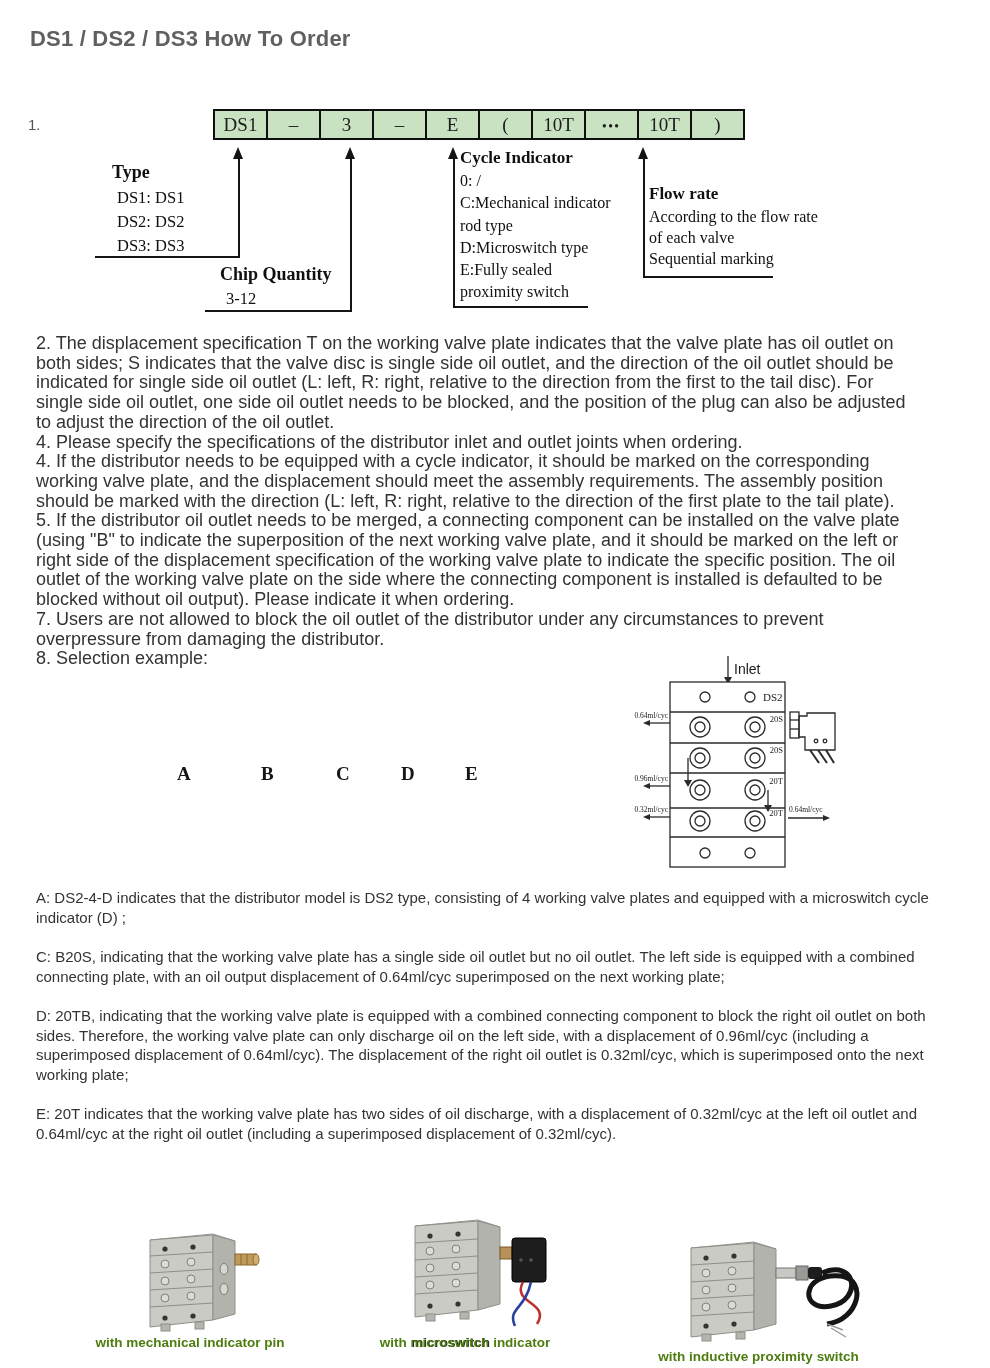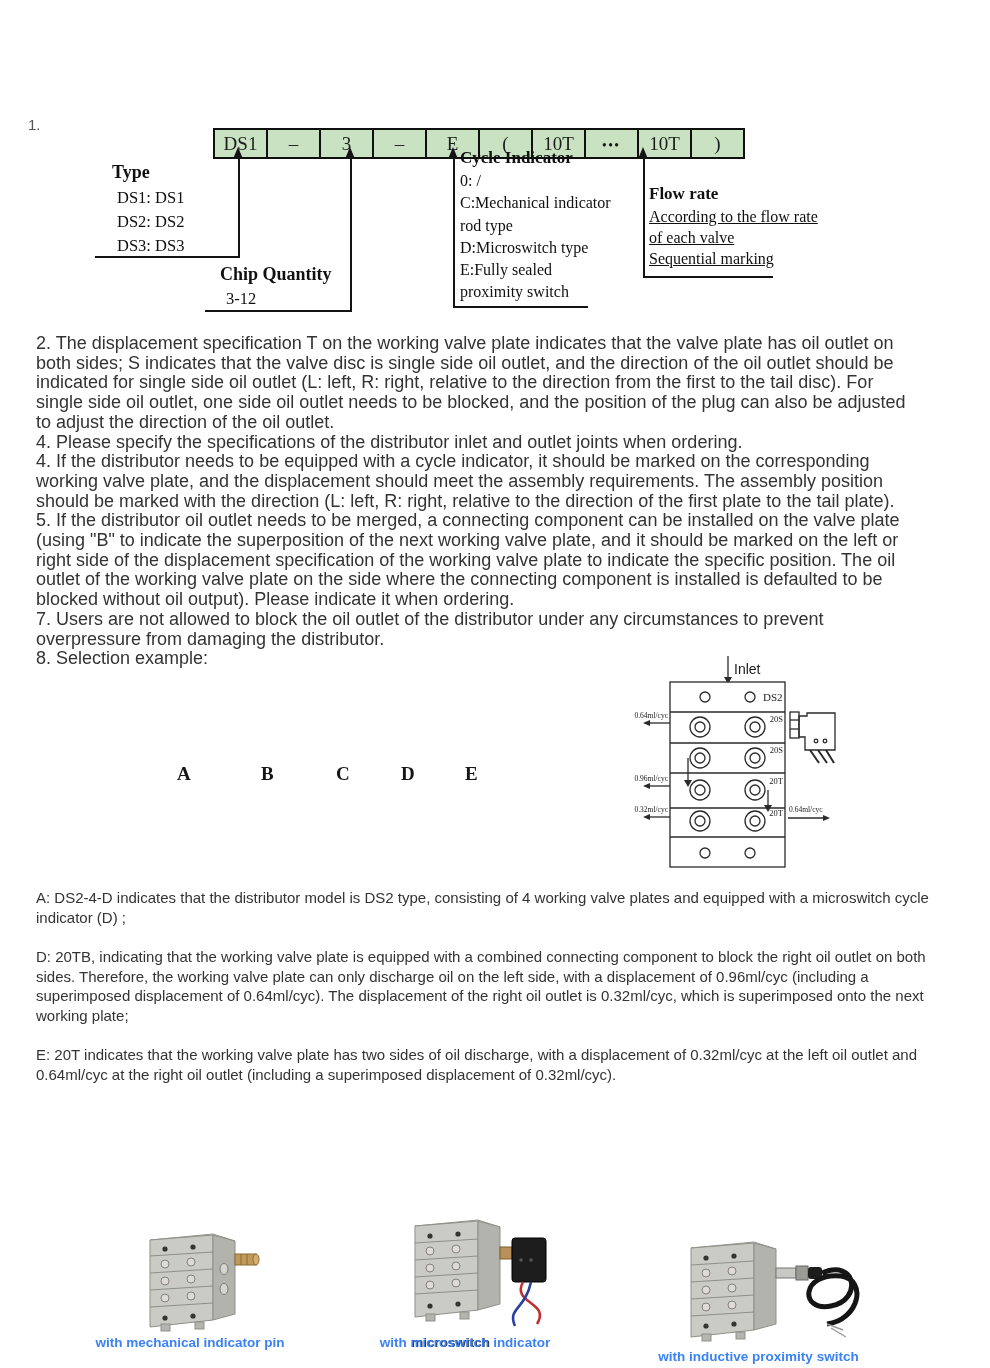--- a/index.html
+++ b/index.html
@@ -2,21 +2,21 @@
 <html><head>
 <meta charset="utf-8">
 <style>
   html,body{margin:0;padding:0;background:#fff;}
   .page{position:relative;width:990px;height:1368px;background:#ffffff;overflow:hidden;
         font-family:"Liberation Sans",sans-serif;color:#333;}
   .page-title{position:absolute;left:30px;top:26px;margin:0;font-size:22px;font-weight:bold;
               color:#606060;letter-spacing:.2px;}
   .item-no{position:absolute;left:28px;top:116px;font-size:15px;color:#555;}
   
-  .code-row{position:absolute;left:213px;top:128px;display:flex;}
+  .code-row{position:absolute;left:213px;top:109px;display:flex;}
   .code-cell{width:55px;height:31px;box-sizing:border-box;border:2px solid #0f0f0f;margin-left:-2px;
              background:#c9e2c2;display:flex;align-items:center;justify-content:center;
              font-family:"Liberation Serif",serif;font-size:19px;color:#1c1c1c;}
   .code-cell:first-child{margin-left:0;}
   .code-cell.dots{font-size:12px;letter-spacing:2px;font-weight:bold;padding-top:3px;}
   
   .vline{position:absolute;width:2px;background:#141414;}
   .hline{position:absolute;height:2px;background:#141414;}
   .arr-up{position:absolute;width:0;height:0;border-left:5px solid transparent;
           border-right:5px solid transparent;border-bottom:12px solid #141414;}
@@ -39,28 +39,29 @@
   .example-line .paren{margin:0 3px;}
   .example-line .gap{margin-left:16px;}
   .example-line .comma{margin:0 3px;}
   .ex-letter{position:absolute;top:763px;font-family:"Liberation Serif",serif;
              font-size:19px;font-weight:bold;color:#161616;}
   
   .diagram-svg{position:absolute;left:620px;top:650px;}
   
   .photo-fig{position:absolute;text-align:center;}
   .photo-fig svg{display:block;margin:0 auto;}
-  .photo-caption{font-size:13.5px;font-weight:bold;color:#3b82f6;margin-top:3px;white-space:nowrap;}
+  .photo-caption{font-size:13.5px;font-weight:bold;color:#4d7c0f;margin-top:3px;white-space:nowrap;}
   .cap-xb{font-weight:bold;text-shadow:0.6px 0 #161616;}
 </style>
 </head>
 <body>
 
 <div class="page">
 
+  <h1 class="page-title">DS1 / DS2 / DS3 How To Order</h1>
   <div class="item-no">1.</div>
 
   <div class="code-row">
     <div class="code-cell">DS1</div>
     <div class="code-cell">–</div>
     <div class="code-cell">3</div>
     <div class="code-cell">–</div>
     <div class="code-cell">E</div>
     <div class="code-cell">(</div>
     <div class="code-cell">10T</div>
@@ -95,21 +96,21 @@
     <div>rod type</div>
     <div>D:Microswitch  type</div>
     <div>E:Fully sealed</div>
     <div>proximity switch</div>
   </div>
 
   <span class="arr-up" style="left:638px;top:147px;"></span>
   <div class="vline" style="left:643px;top:157px;height:119px;"></div>
   <div class="hline" style="left:643px;top:276px;width:130px;"></div>
   <div class="co-title" style="left:649px;top:184px;font-size:17px;">Flow rate</div>
-  <div class="co-text flow-lines" style="left:649px;top:206px;font-size:16px;text-decoration:underline;">
+  <div class="co-text flow-lines" style="left:649px;top:206px;font-size:16px;">
     <div>According to the  flow rate</div>
     <div>of each valve</div>
     <div>Sequential marking</div>
   </div>
 
   <div class="notes">
     <p>2. The displacement specification T on the working valve plate indicates that the valve plate has oil outlet on both sides; S indicates that the valve disc is single side oil outlet, and the direction of the oil outlet should be indicated for single side oil outlet (L: left, R: right, relative to the direction from the first to the tail disc). For single side oil outlet, one side oil outlet needs to be blocked, and the position of the plug can also be adjusted to adjust the direction of the oil outlet.</p>
     <p>4. Please specify the specifications of the distributor inlet and outlet joints when ordering.</p>
     <p>4. If the distributor needs to be equipped with a cycle indicator, it should be marked on the corresponding working valve plate, and the displacement should meet the assembly requirements. The assembly position should be marked with the direction (L: left, R: right, relative to the direction of the first plate to the tail plate).</p>
     <p>5. If the distributor oil outlet needs to be merged, a connecting component can be installed on the valve plate (using "B" to indicate the superposition of the next working valve plate, and it should be marked on the left or right side of the displacement specification of the working valve plate to indicate the specific position. The oil outlet of the working valve plate on the side where the connecting component is installed is defaulted to be blocked without oil output). Please indicate it when ordering.</p>
@@ -192,20 +193,21 @@
       <text x="163" y="166" text-anchor="end" font-family="Liberation Serif, serif" font-size="8.5">20T</text>
       <text x="48" y="68" text-anchor="end" font-family="Liberation Serif, serif" font-size="7.5">0.64ml/cyc</text>
       <text x="48" y="131" text-anchor="end" font-family="Liberation Serif, serif" font-size="7.5">0.96ml/cyc</text>
       <text x="48" y="162" text-anchor="end" font-family="Liberation Serif, serif" font-size="7.5">0.32ml/cyc</text>
       <text x="169" y="162" font-family="Liberation Serif, serif" font-size="7.5">0.64ml/cyc</text>
     </g>
   </svg>
 
   <div class="letter-notes">
     <p>A: DS2-4-D indicates that the distributor model is DS2 type, consisting of 4 working valve plates and equipped with a microswitch cycle indicator (D) ;</p>
+    <p>C: B20S, indicating that the working valve plate has a single side oil outlet but no oil outlet. The left side is equipped with a combined connecting plate, with an oil output displacement of 0.64ml/cyc superimposed on the next working plate;</p>
     <p>D: 20TB, indicating that the working valve plate is equipped with a combined connecting component to block the right oil outlet on both sides. Therefore, the working valve plate can only discharge oil on the left side, with a displacement of 0.96ml/cyc (including a superimposed displacement of 0.64ml/cyc). The displacement of the right oil outlet is 0.32ml/cyc, which is superimposed onto the next working plate;</p>
     <p>E: 20T indicates that the working valve plate has two sides of oil discharge, with a displacement of 0.32ml/cyc at the left oil outlet and 0.64ml/cyc at the right oil outlet (including a superimposed displacement of 0.32ml/cyc).</p>
   </div>
 
   <figure class="photo-fig" style="left:55px;top:1224px;width:270px;margin:0;">
     <svg width="190" height="108" viewBox="0 0 190 108">
       <polygon points="55,16 118,10 140,17 77,23" fill="#e0e0da" stroke="#96968f" stroke-width="1"></polygon>
       <polygon points="55,16 118,11 118,96 55,103" fill="#cbcbc5" stroke="#8f8f89" stroke-width="1"></polygon>
       <polygon points="118,11 140,17 140,90 118,96" fill="#b3b3ad" stroke="#8f8f89" stroke-width="1"></polygon>
       <line x1="55" y1="32" x2="118" y2="28" stroke="#8f8f89"></line>

